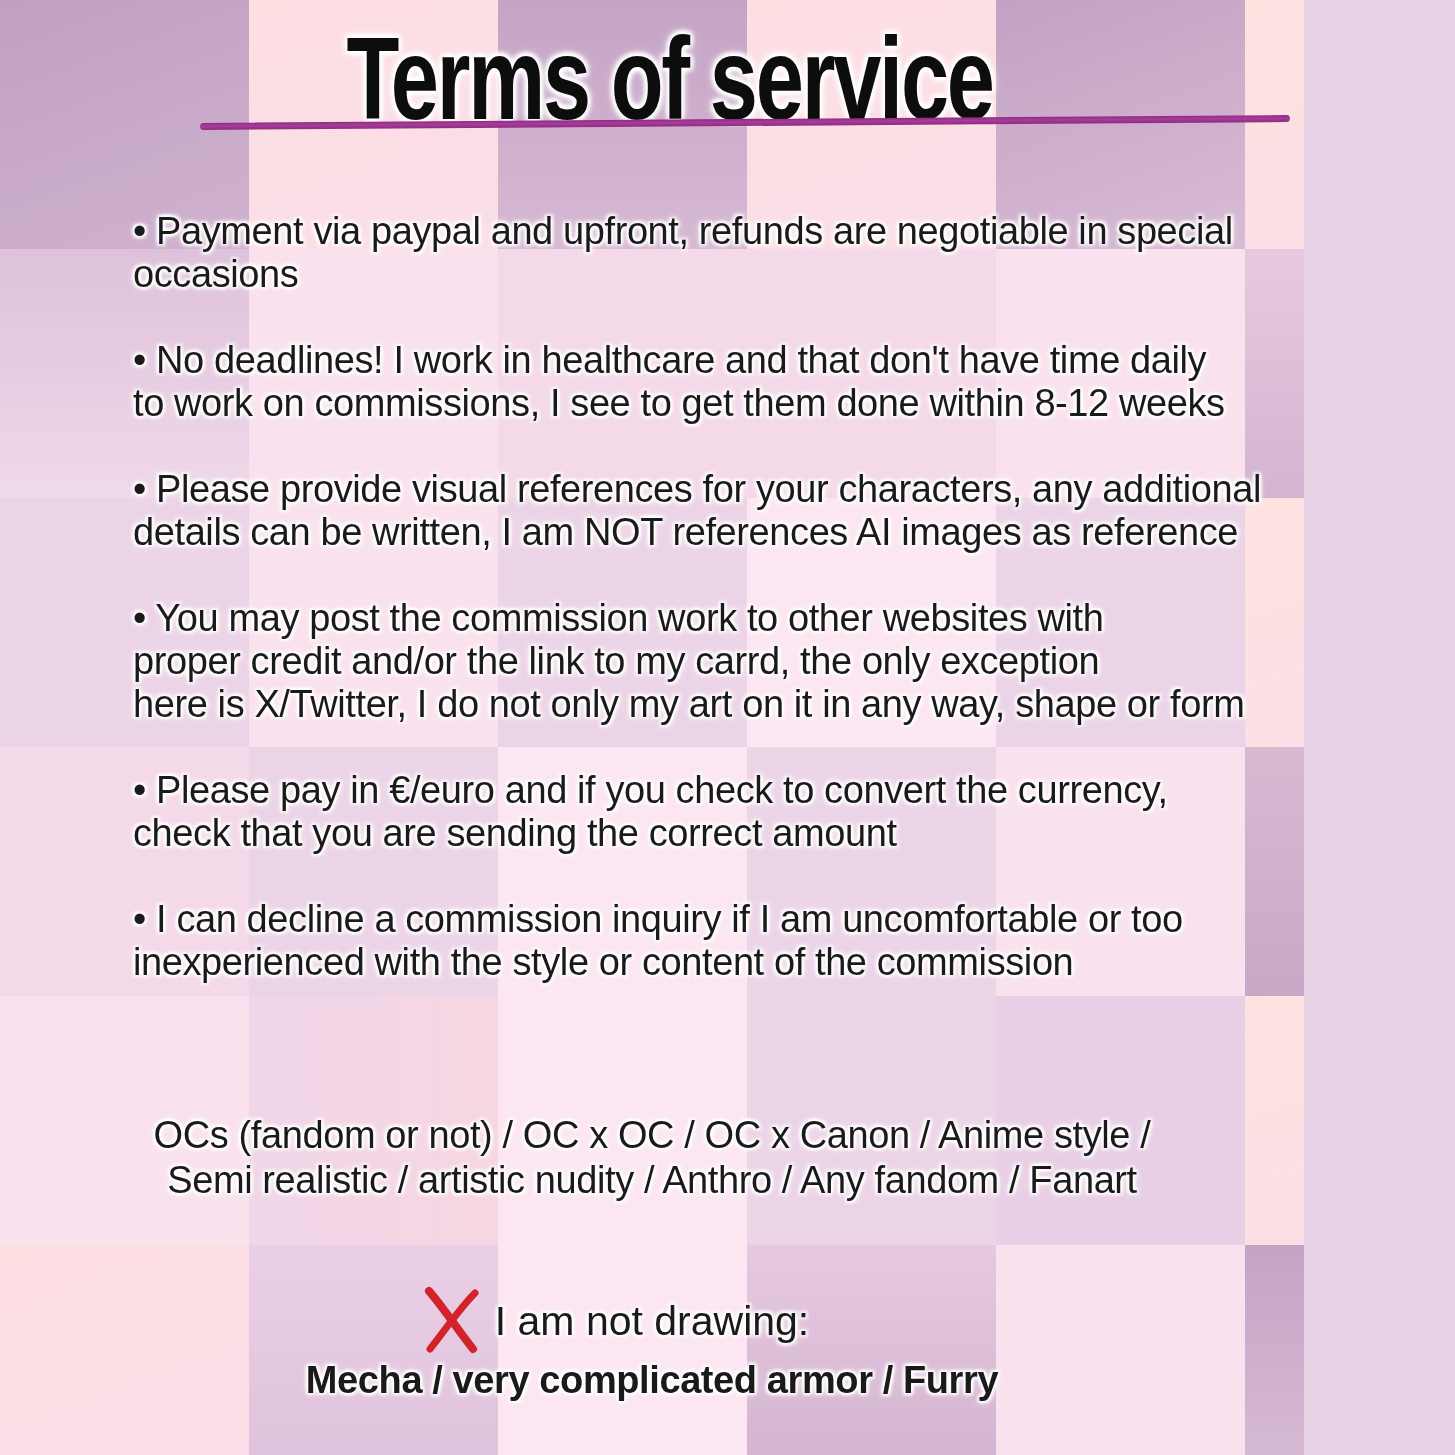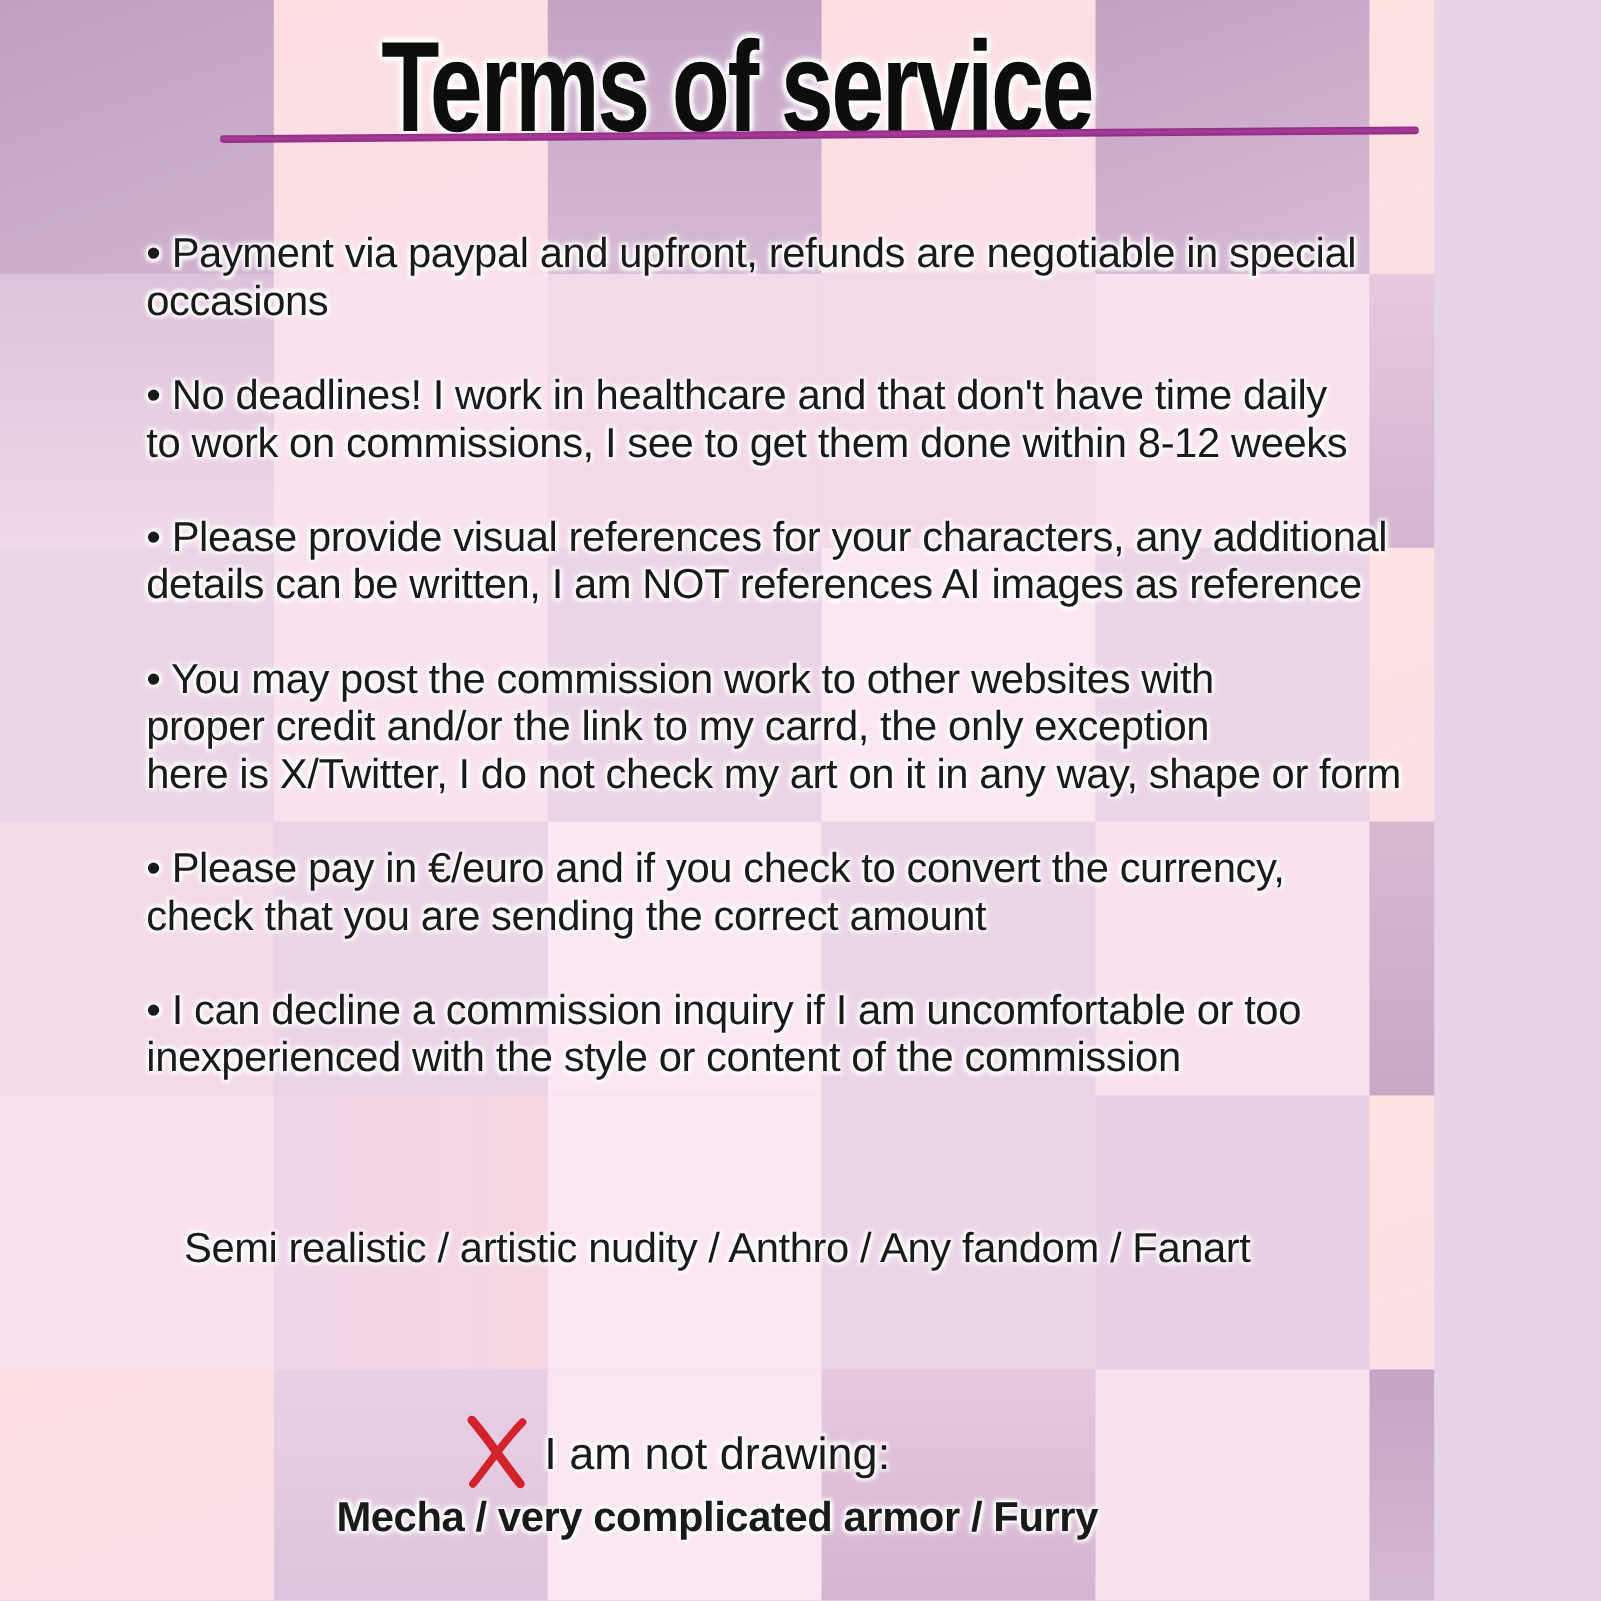--- a/index.html
+++ b/index.html
@@ -126,34 +126,35 @@
       <div class="tline">• No deadlines! I work in healthcare and that don't have time daily</div>
       <div class="tline">to work on commissions, I see to get them done within 8-12 weeks</div>
     </div>
     <div class="para">
       <div class="tline">• Please provide visual references for your characters, any additional</div>
       <div class="tline">details can be written, I am NOT references AI images as reference</div>
     </div>
     <div class="para">
       <div class="tline">• You may post the commission work to other websites with</div>
       <div class="tline">proper credit and/or the link to my carrd, the only exception</div>
-      <div class="tline">here is X/Twitter, I do not check my art on it in any way, shape or form</div>
+      <div class="tline">here is X/Twitter, I do not only my art on it in any way, shape or form</div>
     </div>
     <div class="para">
       <div class="tline">• Please pay in €/euro and if you check to convert the currency,</div>
       <div class="tline">check that you are sending the correct amount</div>
     </div>
     <div class="para">
       <div class="tline">• I can decline a commission inquiry if I am uncomfortable or too</div>
       <div class="tline">inexperienced with the style or content of the commission</div>
     </div>
   </div>
 
 
   <div class="clist draw-list halo">
+    <div class="tline">OCs (fandom or not) / OC x OC / OC x Canon / Anime style /</div>
     <div class="tline">Semi realistic / artistic nudity / Anthro / Any fandom / Fanart</div>
   </div>
 
   <div class="heading nodraw-heading halo">
     <span class="hwrap">
       <svg class="icon-cross" viewBox="0 0 60 70" fill="none" xmlns="http://www.w3.org/2000/svg">
         <path d="M6 6 C20 22 34 44 50 64" stroke="#d2222a" stroke-width="8" stroke-linecap="round" fill="none"></path>
         <path d="M52 8 C36 24 20 48 7 64" stroke="#d2222a" stroke-width="7" stroke-linecap="round" fill="none"></path>
       </svg>
       <span>I am not drawing:</span>

